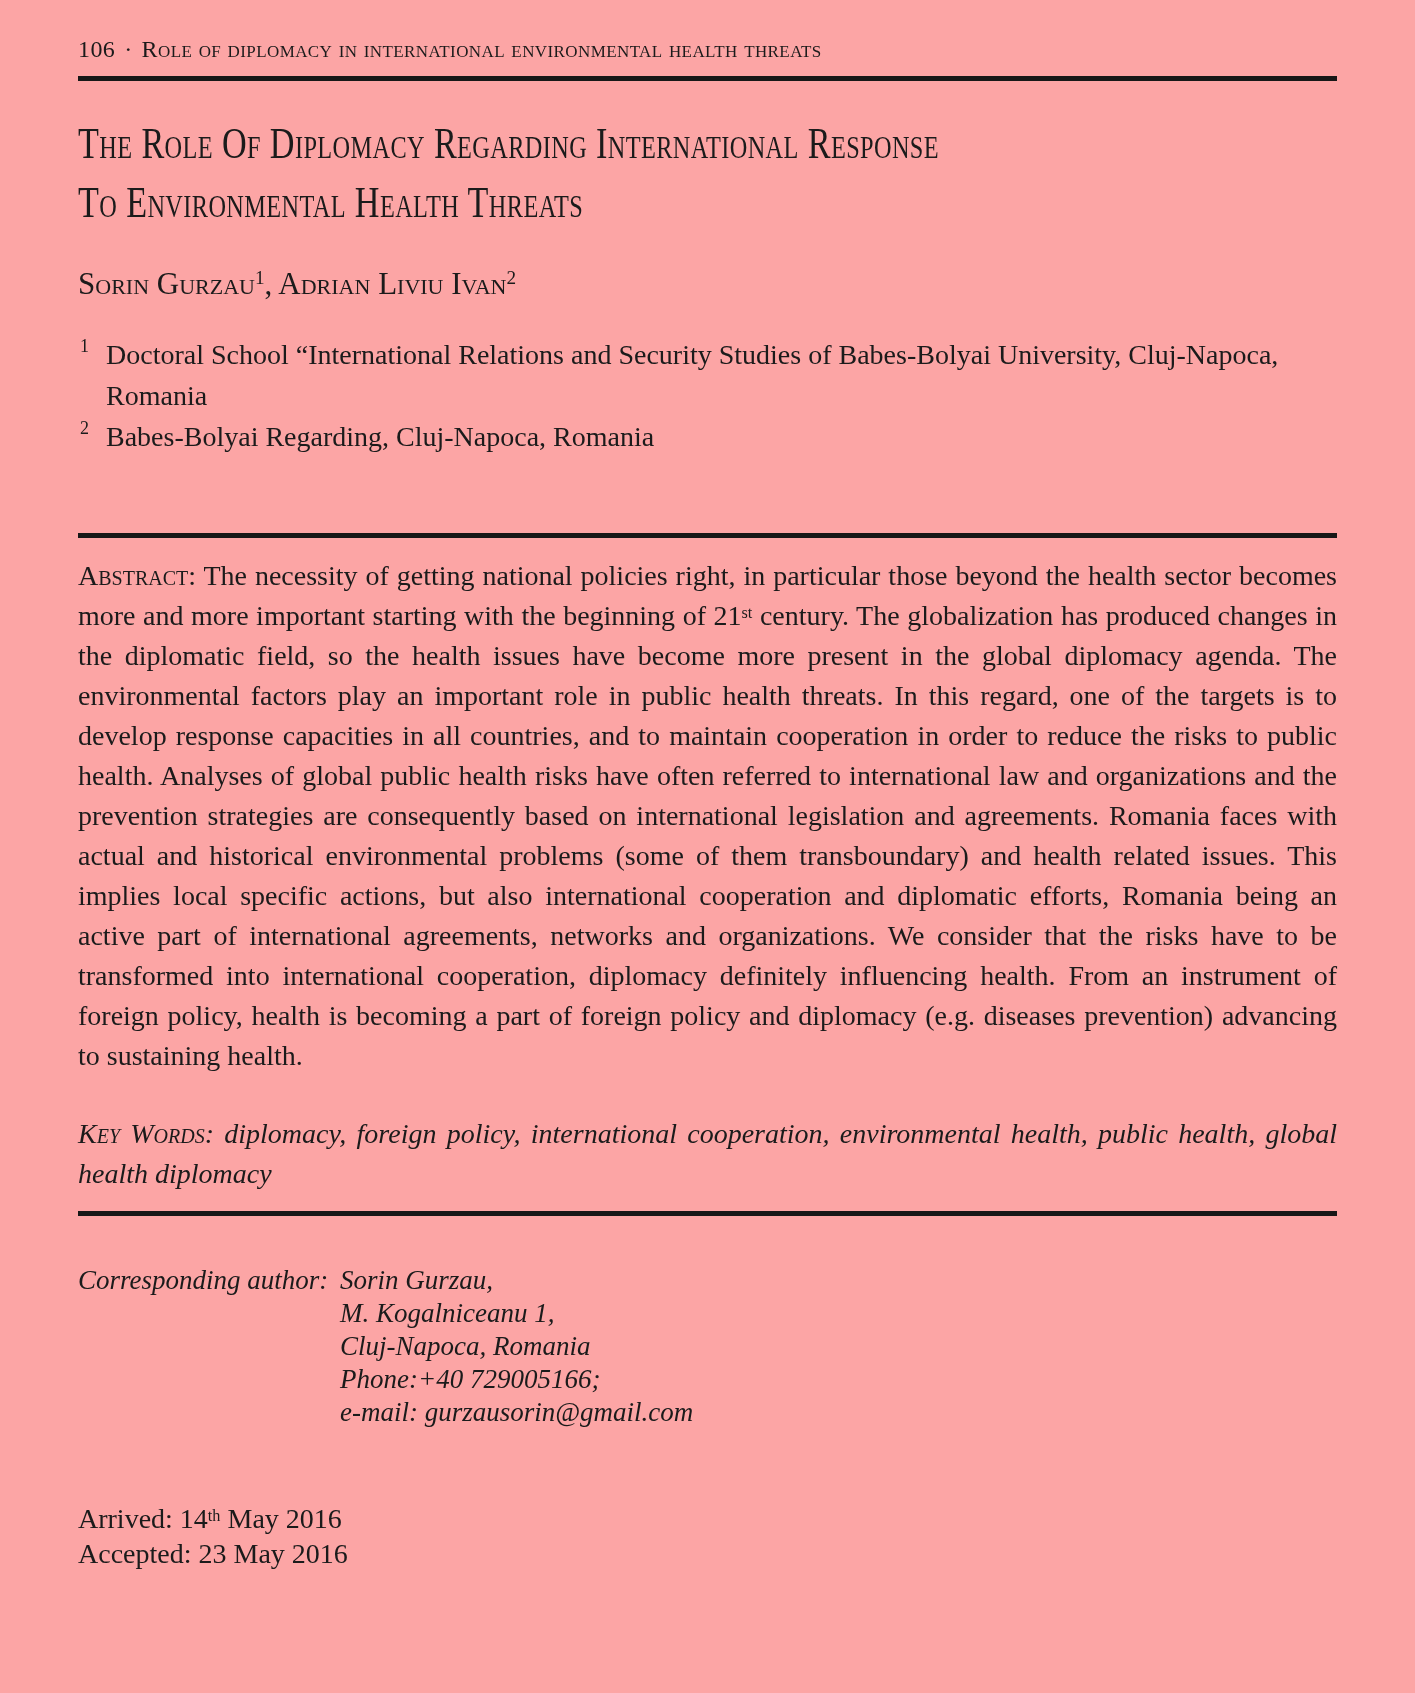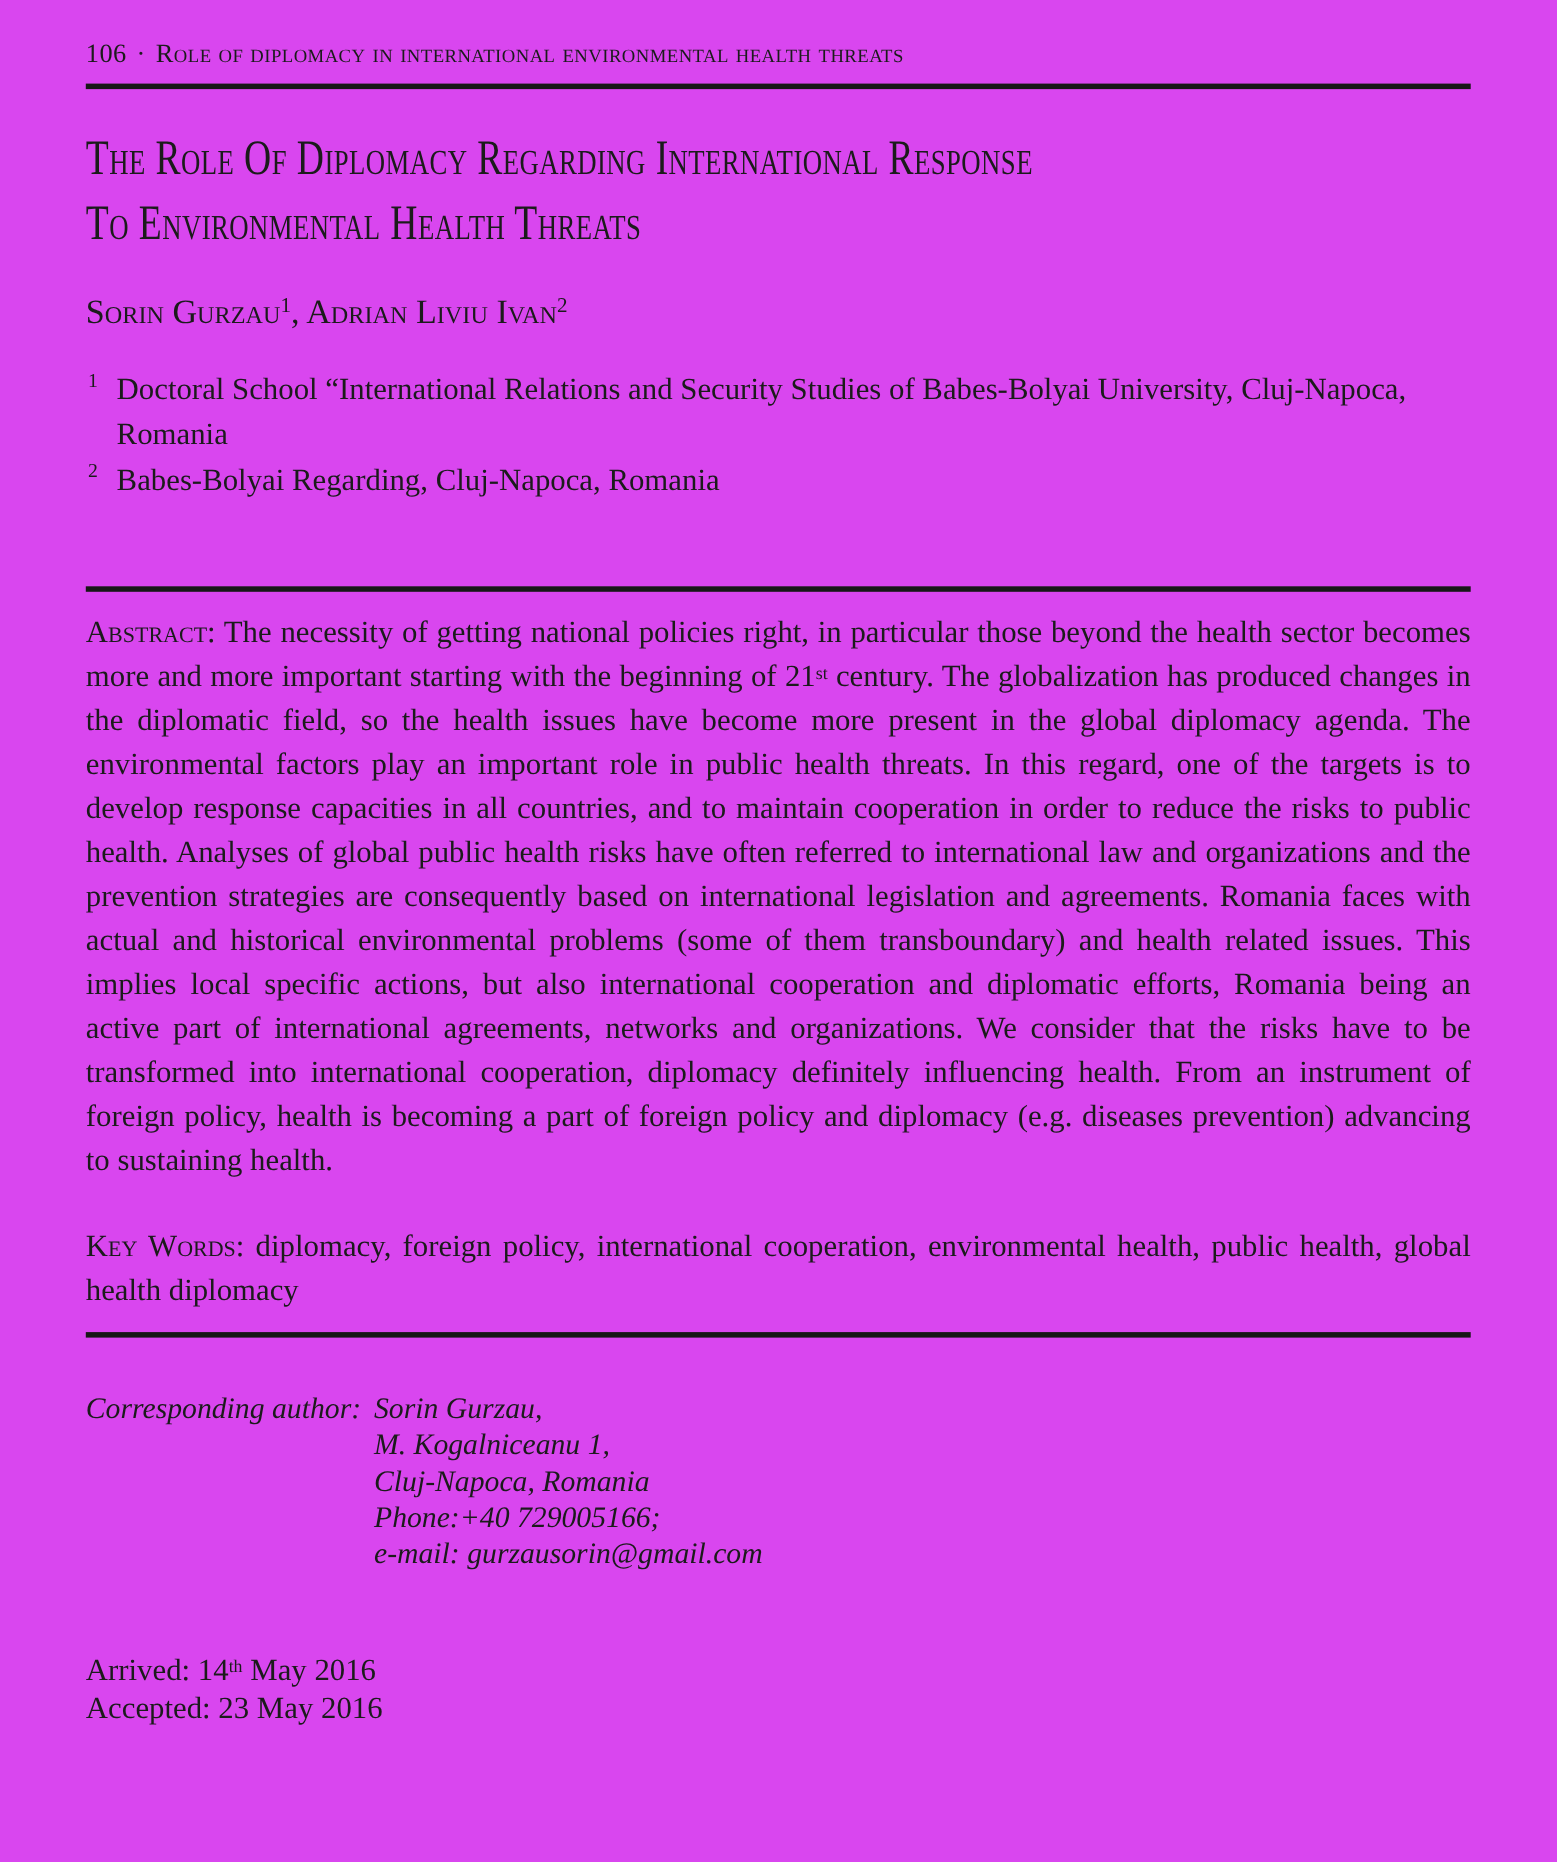--- a/index.html
+++ b/index.html
@@ -5,21 +5,21 @@
   html, body {
     margin: 0;
     padding: 0;
     background: #ffffff;
   }
   .page {
     position: relative;
     width: 1415px;
     height: 1693px;
     margin: 0 auto;
-    background: #d946ef;
+    background: #fca5a5;
     box-sizing: border-box;
     padding: 34px 78px 0 78px;
     color: #1b1b1b;
     font-family: "Liberation Serif", "DejaVu Serif", serif;
     overflow: hidden;
   }
   .sc { font-variant: small-caps; }
 
   
   .running-head {
@@ -101,20 +101,21 @@
     line-height: 0;
     vertical-align: baseline;
     position: relative;
     top: -0.45em;
   }
   .keywords {
     margin: 38px 0 0 0;
     font-size: 28px;
     line-height: 40px;
     text-align: justify;
+    font-style: italic;
   }
   .rule-keywords { margin-top: 17px; }
 
   
   .corresponding {
     margin-top: 48px;
     display: flex;
     font-style: italic;
     font-size: 27px;
     line-height: 33px;

